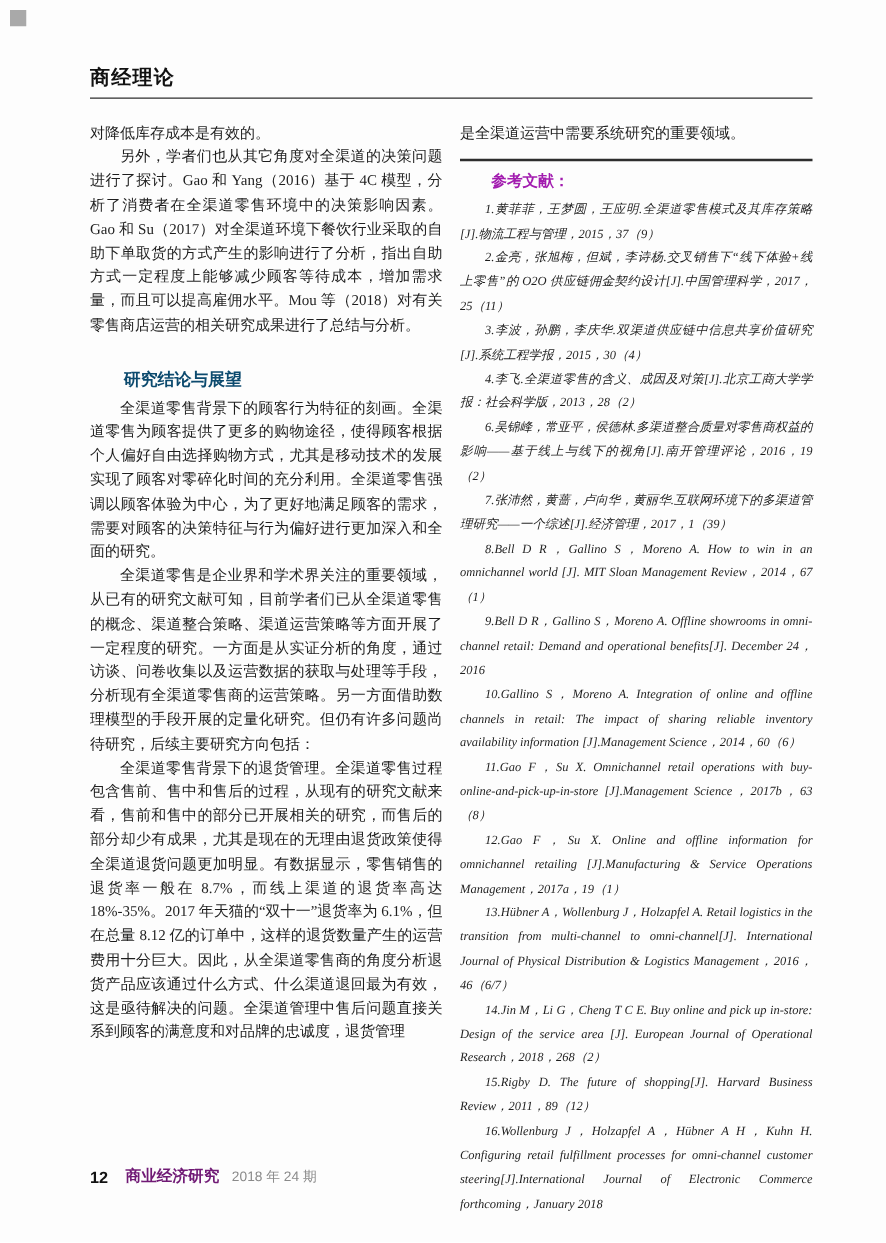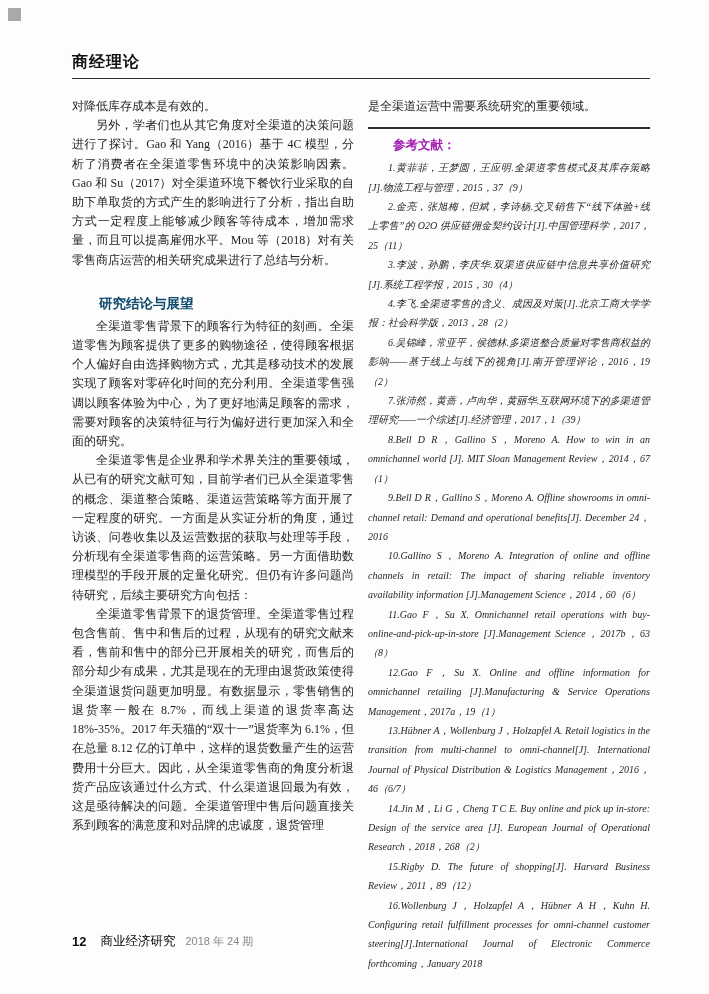--- a/index.html
+++ b/index.html
@@ -49,21 +49,21 @@
   .ref-list p, .author-list p{
     font-style:italic;
     font-size:10px;line-height:19.4px;
   }
   .footer{
     position:absolute;left:72px;right:59px;top:933px;
     display:flex;align-items:center;
     font-family:"Liberation Sans","DejaVu Sans",sans-serif;
   }
   .footer .page-num{font-weight:bold;font-size:13px;color:#111;}
-  .footer .journal{font-weight:normal;font-size:12.5px;color:#000000;margin-left:14px;}
+  .footer .journal{font-weight:bold;font-size:12.5px;color:#701a75;margin-left:14px;}
   .footer .issue{font-size:11px;color:#8a8a8a;margin-left:10px;}
 </style>
 </head>
 <body>
 
 <div class="page">
 
   <div class="corner-artifact"></div>
 
   <div class="masthead">

